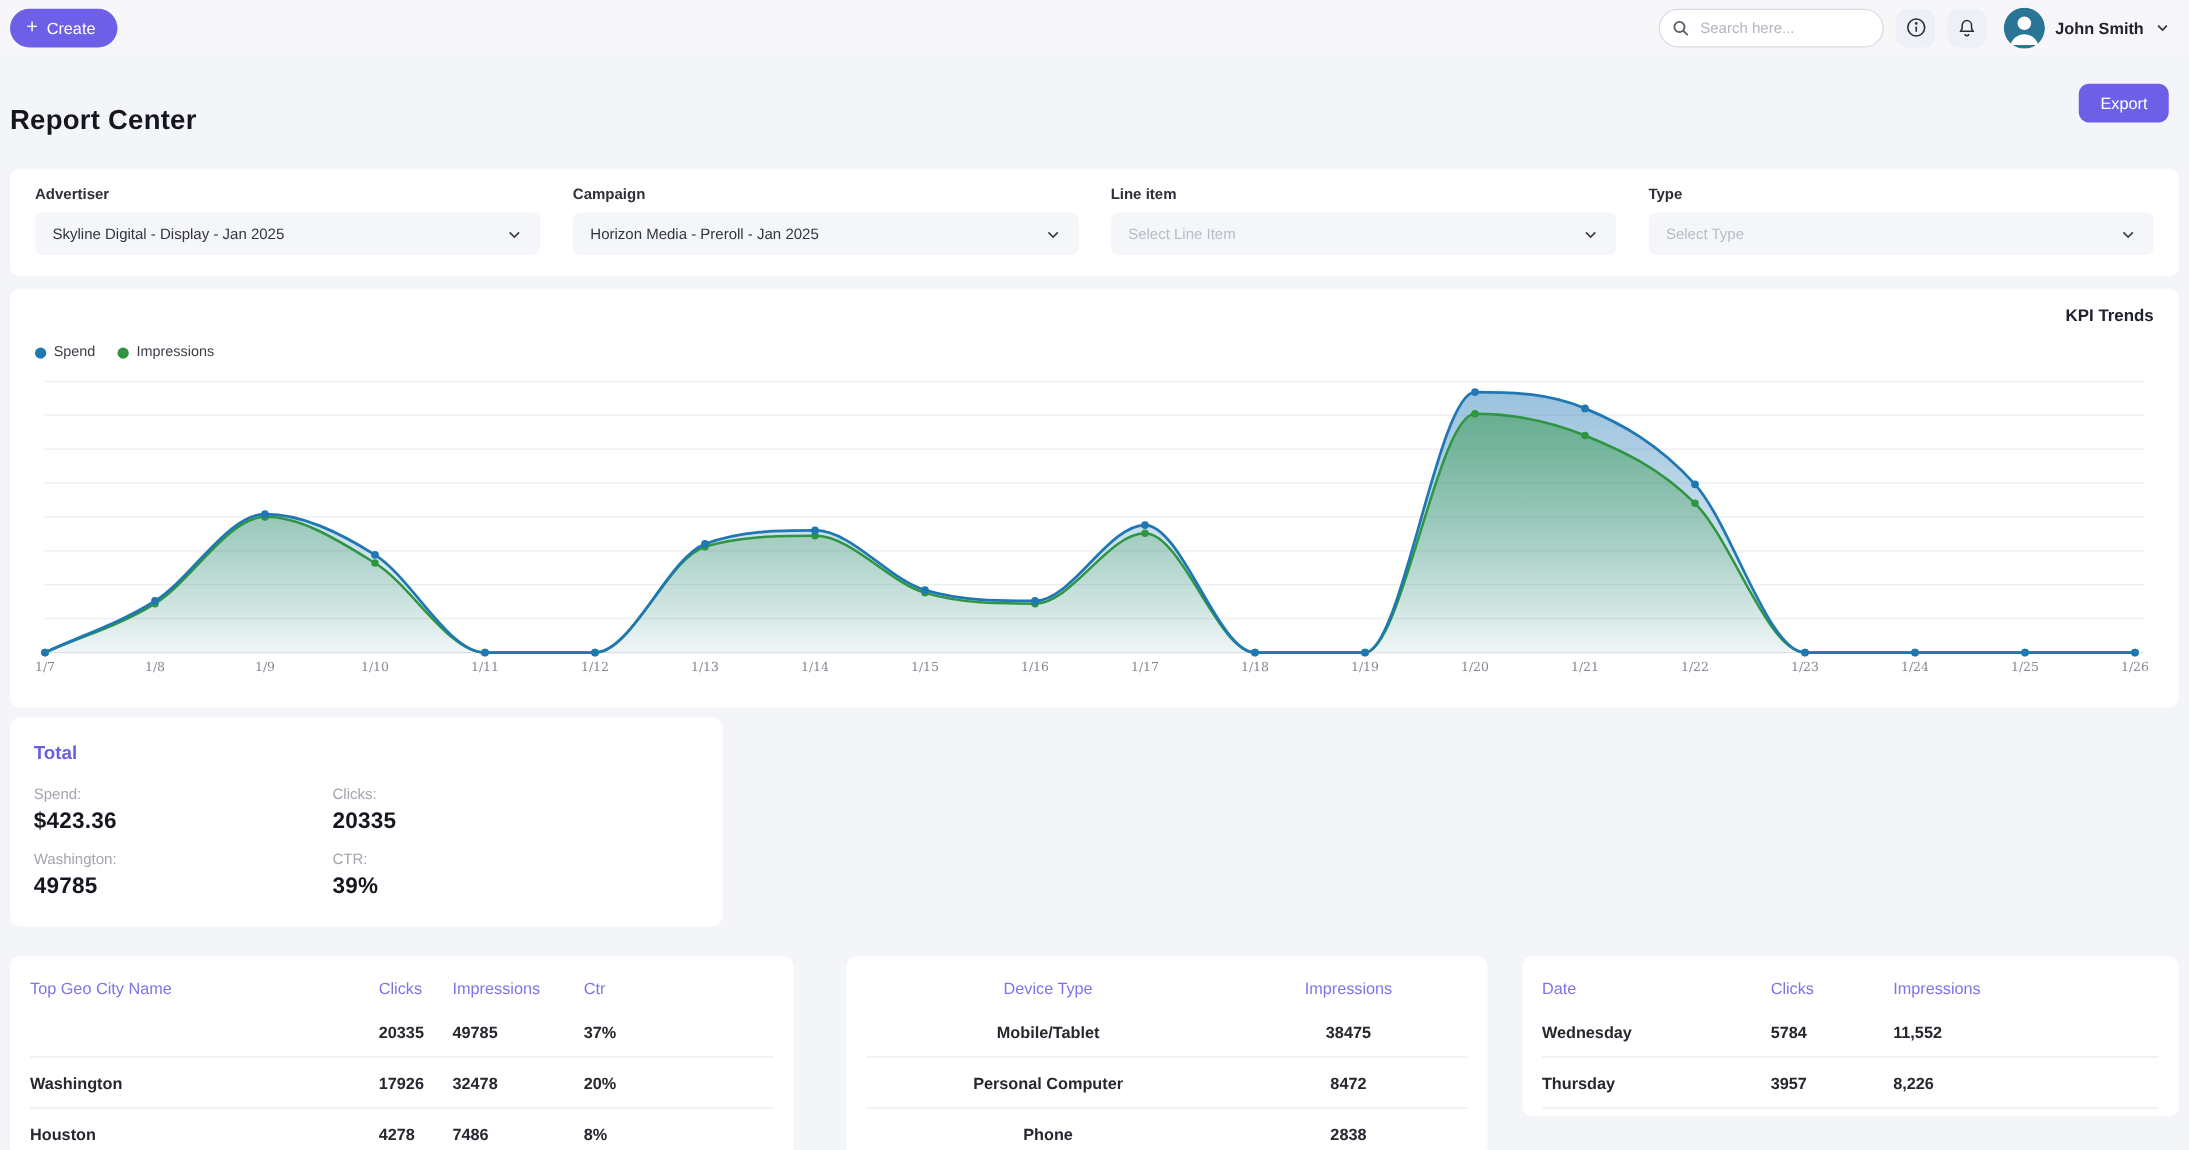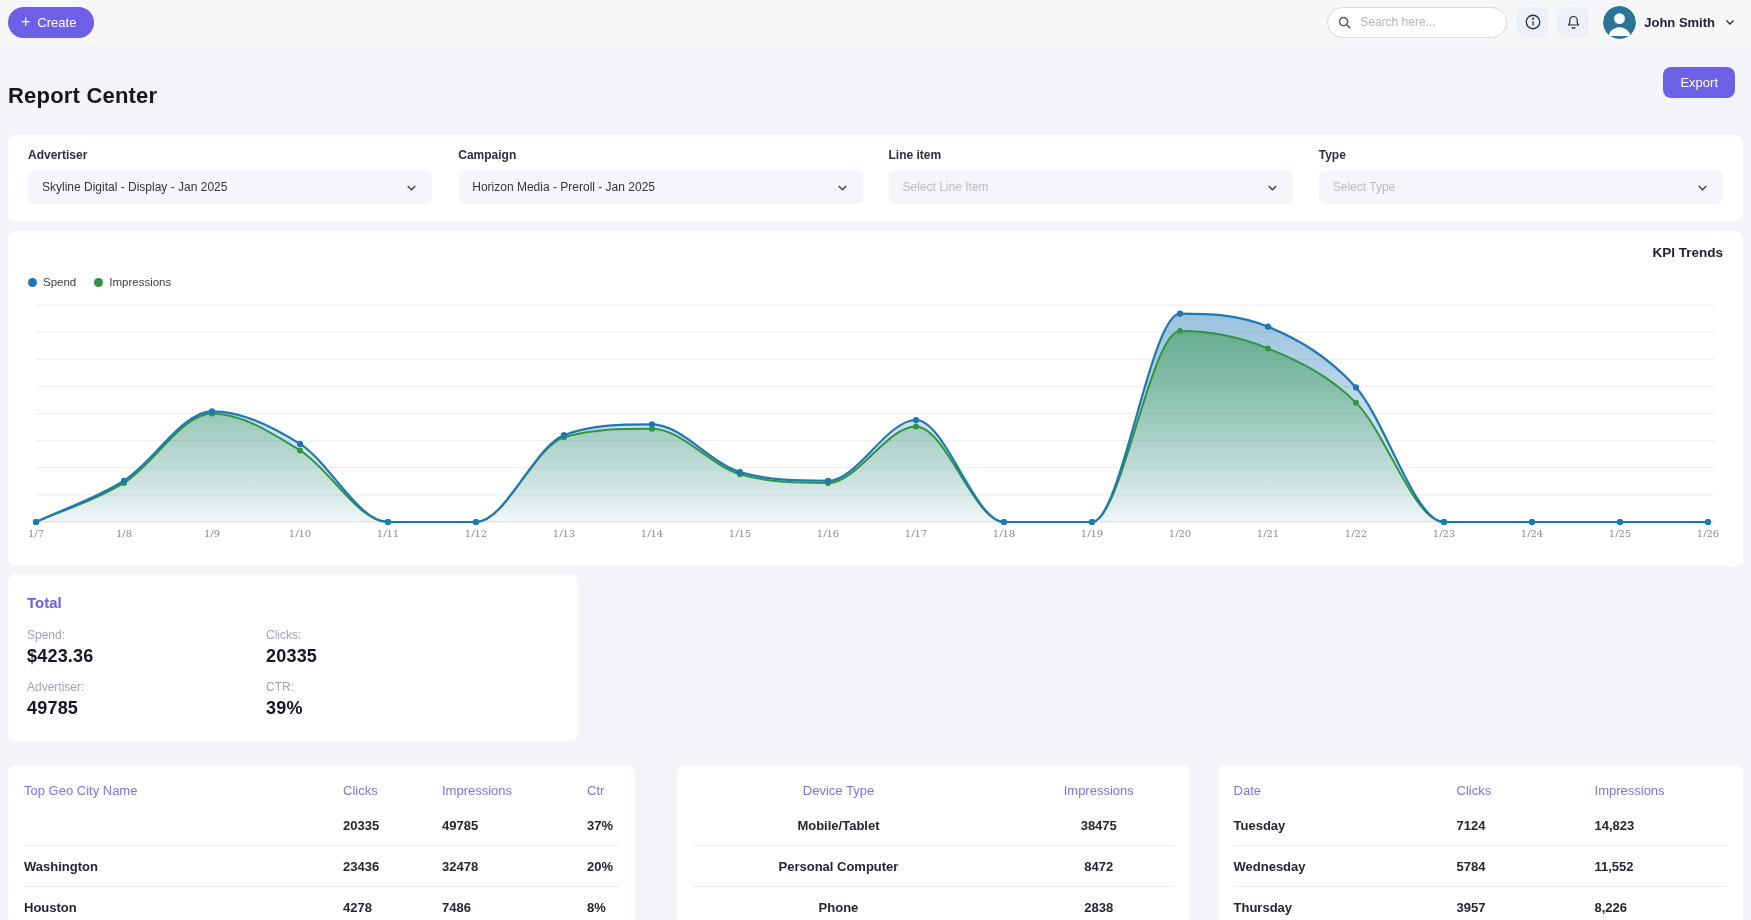--- a/index.html
+++ b/index.html
@@ -54,21 +54,21 @@
   .total-title{font-size:15px;font-weight:700;color:#6a5ee2;}
   .total-grid{display:grid;grid-template-columns:239px 1fr;row-gap:13px;margin-top:17px;}
   .metric-label{font-size:12px;color:#a3a5af;margin-bottom:4px;}
   .metric-value{font-size:18px;font-weight:700;color:#15161f;letter-spacing:.2px;}
   
   .tables-row{display:flex;align-items:flex-start;margin:24px 8px 0;gap:0;}
   .table-card{background:var(--card);border-radius:8px;padding:10px 16px 6px;}
   .table-card.t0{width:630px;margin-right:42px;}
   .table-card.t1{width:515px;margin-right:28px;padding-bottom:14px;text-align:center;}
   .table-card.t2{width:528px;}
-  .trow{display:grid;align-items:center;height:41px;border-bottom:1px solid var(--divider);gap:40px;}
+  .trow{display:grid;align-items:center;height:41px;border-bottom:1px solid var(--divider);}
   .trow.head{height:30px;border-bottom:none;align-items:center;}
   .t1 .trow:last-child{border-bottom:none;}
   .t0 .trow{grid-template-columns:279px 59px 105px 1fr;}
   .t1 .trow{grid-template-columns:291px 1fr;}
   .t2 .trow{grid-template-columns:183px 98px 1fr;}
   .th{font-size:13px;color:var(--accent-light);font-weight:400;}
   .td{font-size:13px;color:#26272f;font-weight:700;}
   .td.num{font-weight:700;}
 </style>
 </head>
@@ -272,21 +272,21 @@
   <div class="total-grid" id="totals">
       <div>
         <div class="metric-label">Spend:</div>
         <div class="metric-value">$423.36</div>
       </div>
       <div>
         <div class="metric-label">Clicks:</div>
         <div class="metric-value">20335</div>
       </div>
       <div>
-        <div class="metric-label">Advertiser:</div>
+        <div class="metric-label">Washington:</div>
         <div class="metric-value">49785</div>
       </div>
       <div>
         <div class="metric-label">CTR:</div>
         <div class="metric-value">39%</div>
       </div>
     </div>
 </div>
 
 <div class="tables-row" id="tables">
@@ -298,21 +298,21 @@
         <div class="th">Ctr</div>
       </div>
       <div class="trow">
         <div class="td"></div>
         <div class="td num">20335</div>
         <div class="td num">49785</div>
         <div class="td num">37%</div>
       </div>
       <div class="trow">
         <div class="td">Washington</div>
-        <div class="td num">23436</div>
+        <div class="td num">17926</div>
         <div class="td num">32478</div>
         <div class="td num">20%</div>
       </div>
       <div class="trow">
         <div class="td">Houston</div>
         <div class="td num">4278</div>
         <div class="td num">7486</div>
         <div class="td num">8%</div>
       </div>
       <div class="trow">
@@ -340,25 +340,20 @@
         <div class="td num">2838</div>
       </div>
     </div>
     <div class="table-card t2">
       <div class="trow head">
         <div class="th">Date</div>
         <div class="th">Clicks</div>
         <div class="th">Impressions</div>
       </div>
       <div class="trow">
-        <div class="td">Tuesday</div>
-        <div class="td num">7124</div>
-        <div class="td num">14,823</div>
-      </div>
-      <div class="trow">
         <div class="td">Wednesday</div>
         <div class="td num">5784</div>
         <div class="td num">11,552</div>
       </div>
       <div class="trow">
         <div class="td">Thursday</div>
         <div class="td num">3957</div>
         <div class="td num">8,226</div>
       </div>
     </div>

